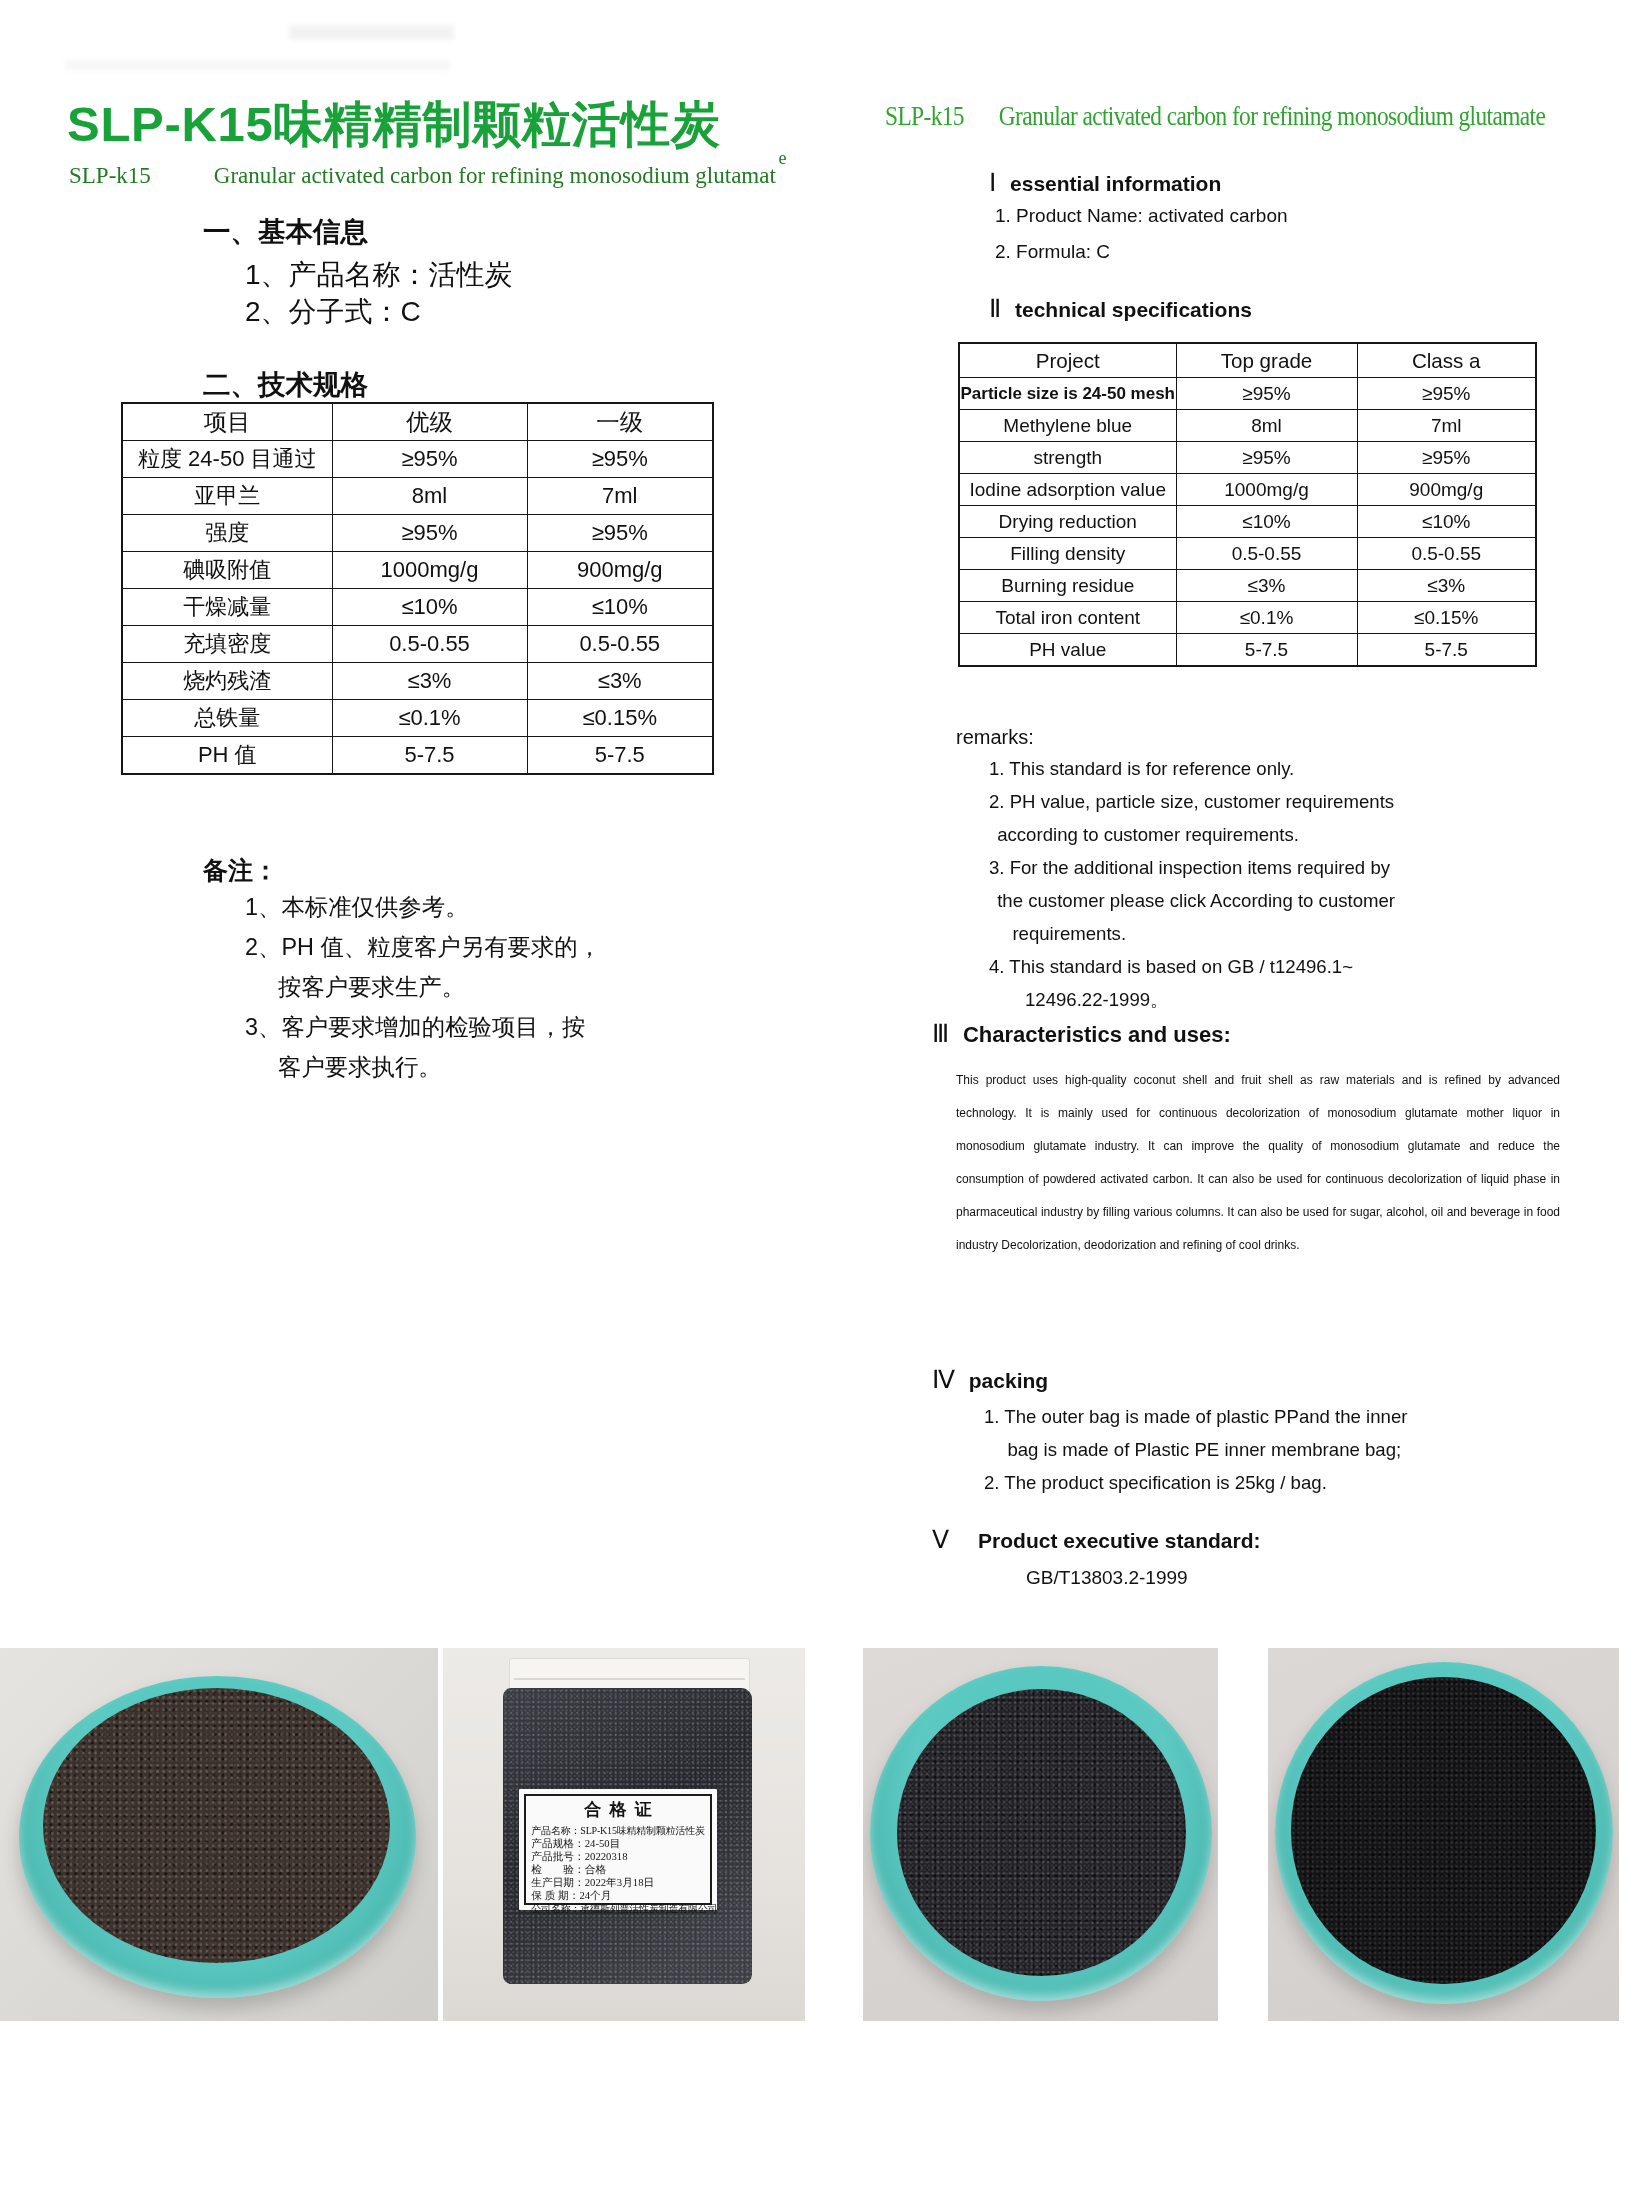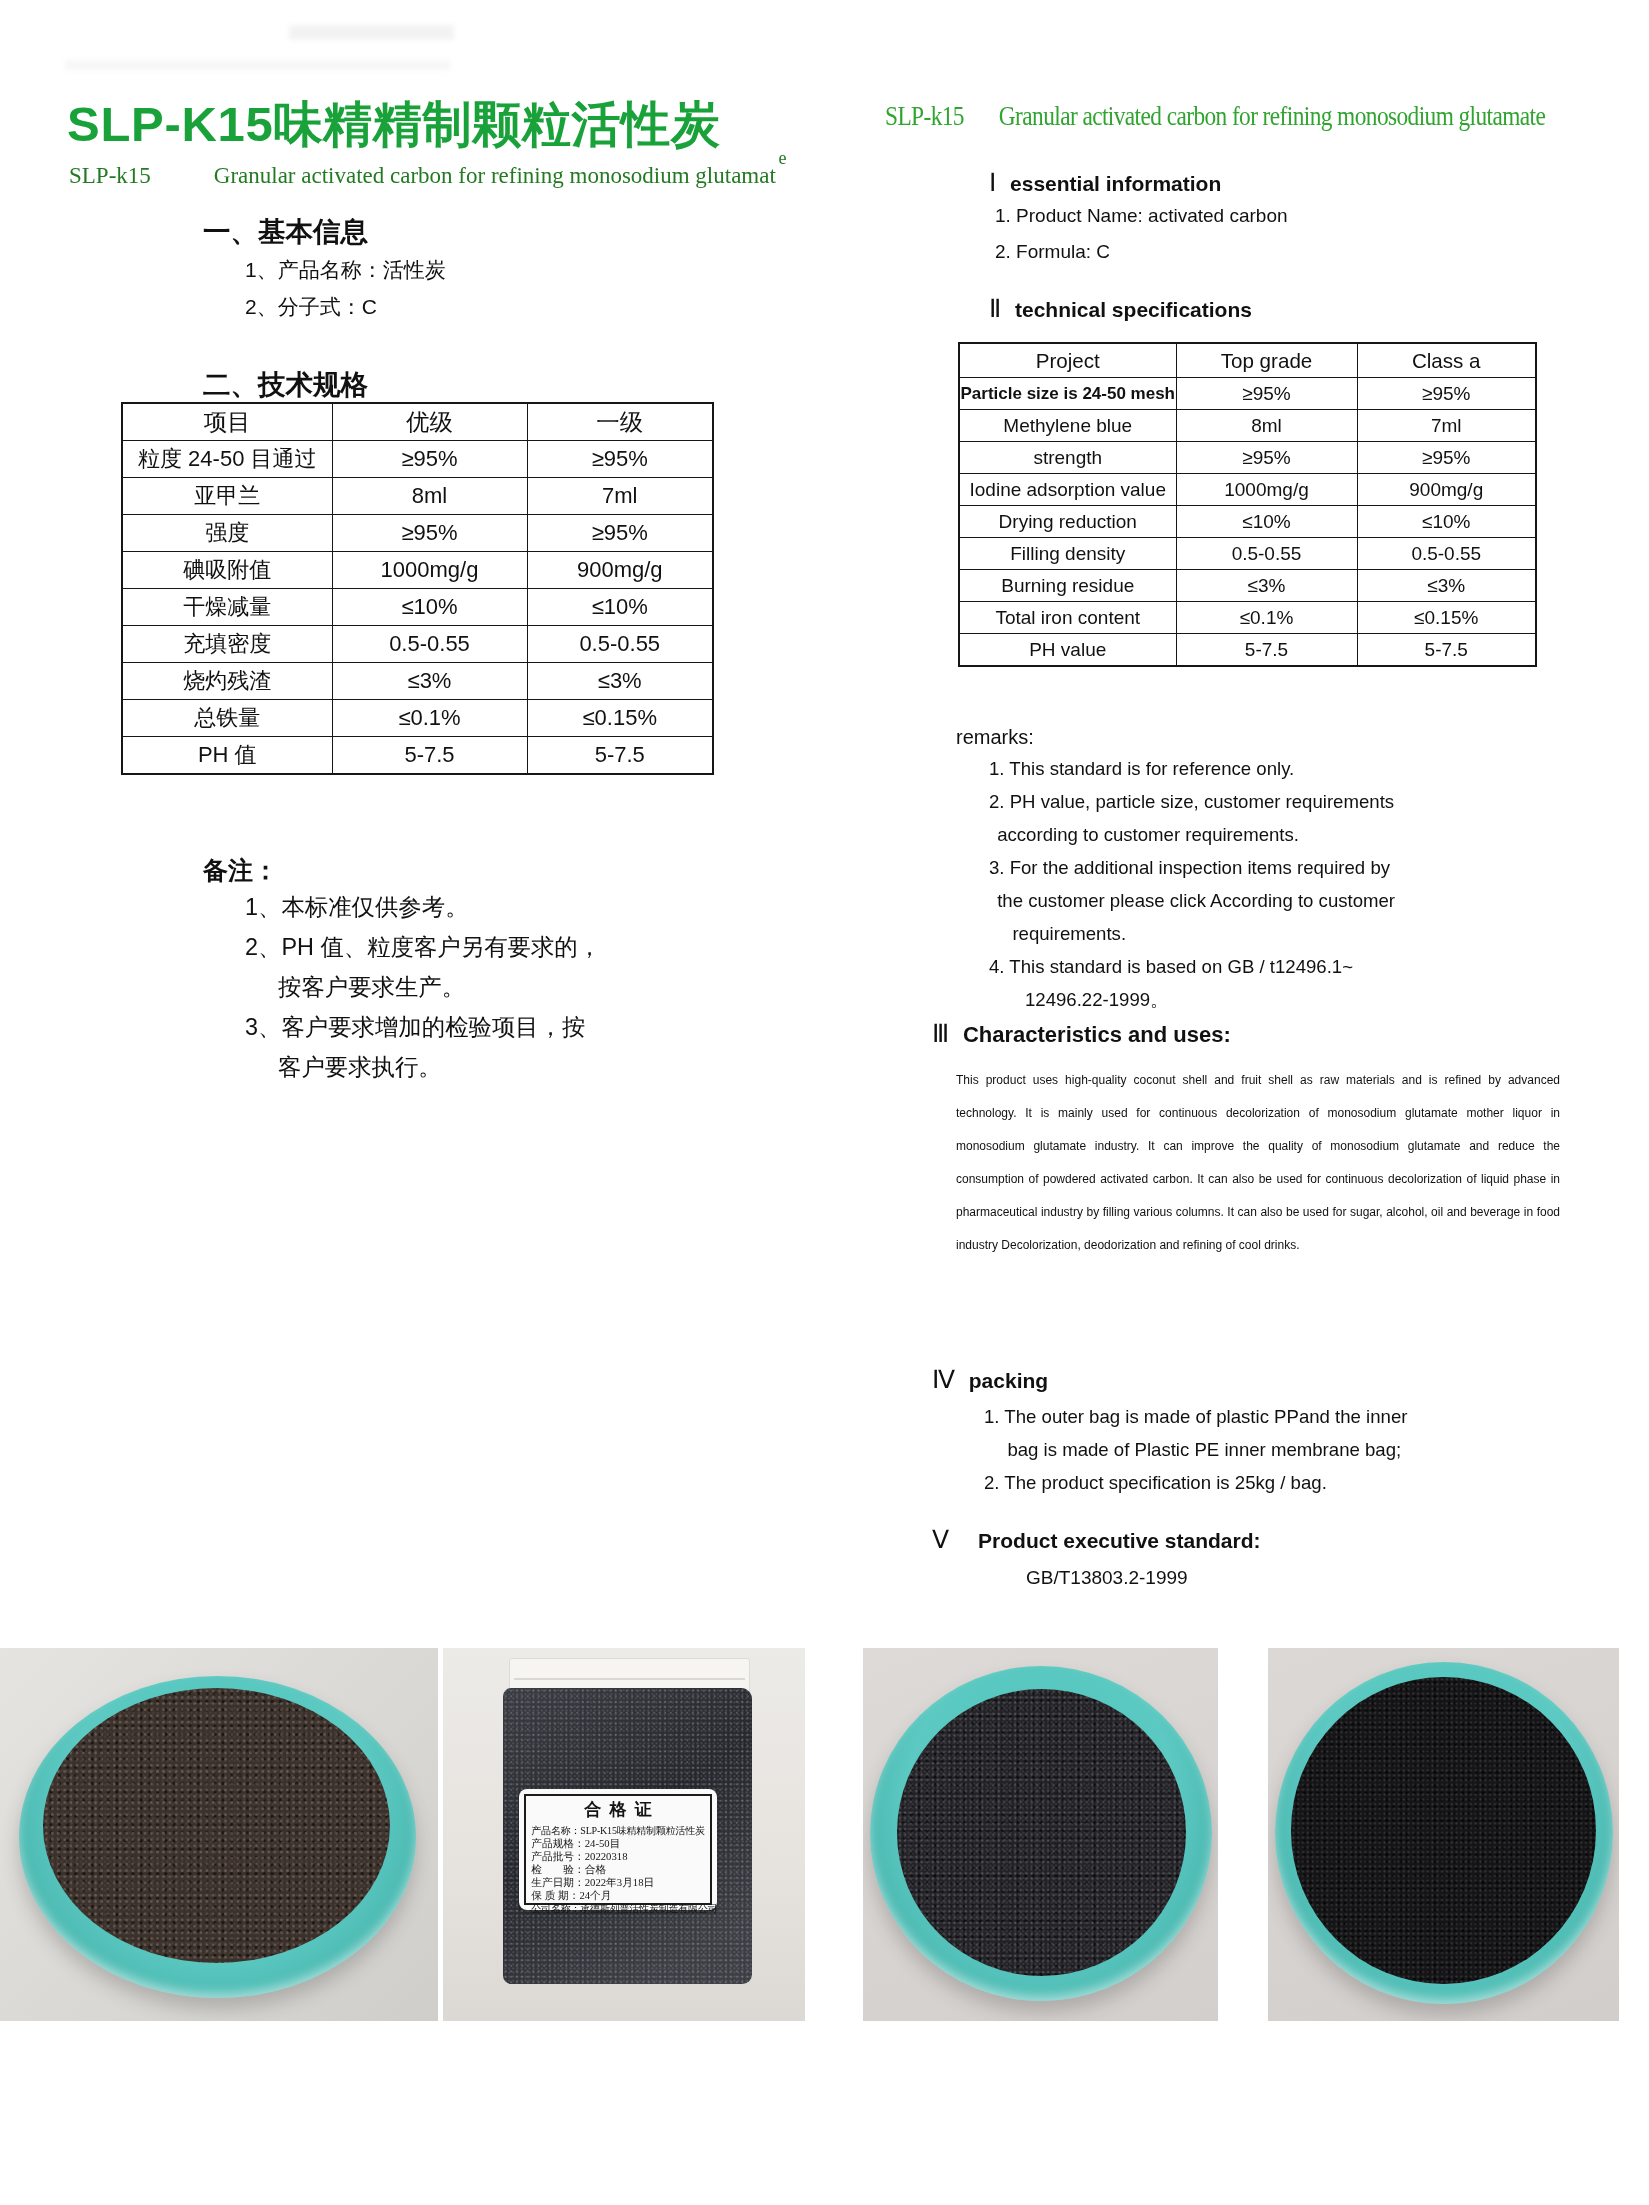--- a/index.html
+++ b/index.html
@@ -11,21 +11,21 @@
 
   
   .main-title{position:absolute;left:67px;top:92px;font-size:49px;font-weight:bold;
               letter-spacing:0.7px;color:var(--title-green,#1aa23a);white-space:nowrap;}
   .sub-title{position:absolute;left:69px;top:158px;font-family:"Liberation Serif",serif;
              font-size:23px;color:var(--subtitle-green,#237a23);white-space:nowrap;}
   .sub-title .code{margin-right:63px;}
   .sub-title sup{font-size:18px;position:relative;top:-9.6px;left:2.7px;}
 
   .cn-heading{position:absolute;font-size:27.5px;font-weight:bold;white-space:nowrap;}
-  .cn-item{position:absolute;font-size:21px;white-space:nowrap;}
+  .cn-item{position:absolute;font-size:28px;white-space:nowrap;}
 
   table.spec{position:absolute;border-collapse:collapse;table-layout:fixed;background:#fff;}
   table.spec td,table.spec th{border:1.4px solid #161616;text-align:center;vertical-align:middle;
         font-weight:normal;padding:0;}
   table.left-t{left:121px;top:402px;width:592px;border:2.1px solid #161616;}
   table.left-t th{height:36px;font-size:23.4px;}
   table.left-t td{height:36px;font-size:22px;}
   table.right-t{left:958px;top:342px;width:578px;border:2.1px solid #161616;}
   table.right-t th{height:33px;font-size:20.6px;}
   table.right-t td{height:31px;font-size:19px;}
@@ -86,21 +86,21 @@
            border:0.7px solid #dddbd6;border-radius:2.7px;}
   .bag-zip:before,.bag-zip:after{content:"";position:absolute;left:4.1px;right:4.1px;height:2.1px;background:#dbd8d2;}
   .bag-zip:before{top:19px;} .bag-zip:after{top:38px;}
   .bag-body{position:absolute;left:60px;top:40px;width:249px;height:296px;border-radius:8.2px 11px 9.6px 8.2px;
      background-color:#26272c;
      background-image:linear-gradient(150deg, rgba(120,125,135,.25), rgba(0,0,0,0) 45%, rgba(160,165,175,.18) 85%),
         radial-gradient(circle, rgba(210,210,220,.28) 0 0.8px, transparent 1.5px),
         radial-gradient(circle, rgba(120,120,130,.35) 0 0.7px, transparent 1.4px);
      background-size:100% 100%, 5.5px 5.5px, 4.1px 4.1px;}
   .bag-label{position:absolute;left:76px;top:141px;width:198px;height:121px;background:#fbfafa;
-             border-radius:8px;box-shadow:0 1.4px 4.1px rgba(0,0,0,.35);}
+             border-radius:1px;box-shadow:0 1.4px 4.1px rgba(0,0,0,.35);}
   .bag-label-inner{position:absolute;left:4.8px;top:4.8px;right:4.8px;bottom:4.8px;border:2.1px solid #1b1b1b;
                    font-family:"Liberation Serif",serif;color:#141414;}
   .bag-label-title{text-align:center;font-size:17px;letter-spacing:8.2px;padding-left:8.2px;margin-top:2.1px;font-weight:bold;}
   .bag-fields{margin:2.7px 5.5px 0 5.5px;font-size:10.7px;font-weight:normal;line-height:13px;}
   .bag-field{display:flex;white-space:pre;}
   .bag-field .fl{flex:0 0 auto;}
   .bag-field .fv{flex:1 1 auto;white-space:nowrap;}
   .bag-field.long{font-size:10px;letter-spacing:-0.2px;}
 </style>
 </head>

